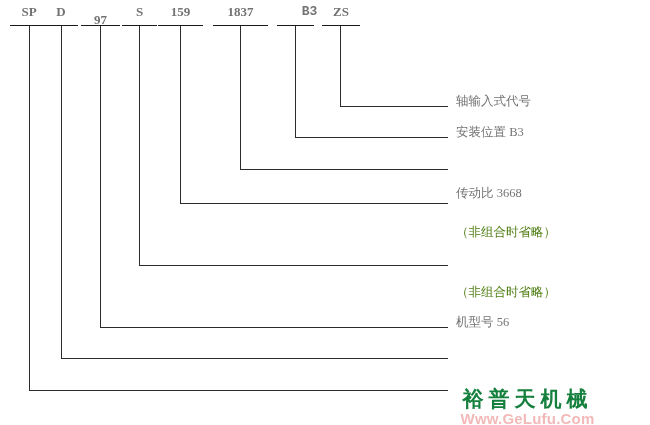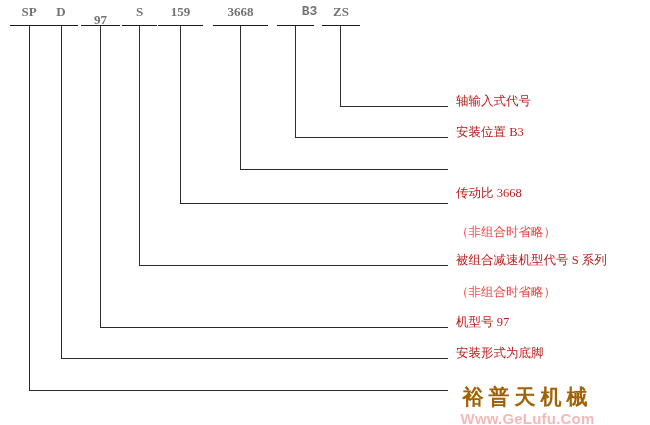--- a/index.html
+++ b/index.html
@@ -44,39 +44,39 @@
   .leader-h {
     position: absolute;
     height: 0;
     border-top: 1.4px solid #2b2b2b;
   }
   
   .desc {
     position: absolute;
     font-family: "Liberation Serif", "DejaVu Serif", serif;
     font-size: 12.5px;
-    color: #b91c1c;
+    color: #737373;
     white-space: nowrap;
     line-height: 14px;
   }
   .desc.sub {
-    color: #ef4444;
+    color: #4d7c0f;
   }
   
   .watermark {
     position: absolute;
     pointer-events: none;
     text-align: center;
     white-space: nowrap;
   }
   .wm-cn {
-    font-family: Liberation Mono, monospace;
+    font-family: Liberation Serif, serif;
     font-size: 21px;
     font-weight: 700;
-    color: #a16207;
+    color: #15803d;
     letter-spacing: 5px;
     line-height: 22px;
   }
   .wm-url {
     font-family: "Liberation Sans", "DejaVu Sans", sans-serif;
     font-size: 15px;
     font-weight: 700;
     color: #f3b9b9;
     letter-spacing: 0.2px;
     line-height: 17px;
@@ -95,21 +95,21 @@
 
   <div class="code-label" style="left:81px; top:12px; width:39px;">97</div>
   <div class="code-bar" style="left:81px; top:25px; width:39px;"></div>
 
   <div class="code-label" style="left:122px; top:4px; width:35px;">S</div>
   <div class="code-bar" style="left:122px; top:25px; width:35px;"></div>
 
   <div class="code-label" style="left:158px; top:4px; width:45px;">159</div>
   <div class="code-bar" style="left:158px; top:25px; width:45px;"></div>
 
-  <div class="code-label" style="left:213px; top:4px; width:55px;">3668</div>
+  <div class="code-label" style="left:213px; top:4px; width:55px;">1837</div>
   <div class="code-bar" style="left:213px; top:25px; width:55px;"></div>
 
   <div class="code-label" style="left:291px; top:4px; width:37px;font-family:Liberation Mono, monospace;">B3</div>
   <div class="code-bar" style="left:277px; top:25px; width:37px;"></div>
 
   <div class="code-label" style="left:322px; top:4px; width:38px;">ZS</div>
   <div class="code-bar" style="left:322px; top:25px; width:38px;"></div>
 
   <div class="leader-v" style="left:340px; top:26px; height:80px;"></div>
   <div class="leader-h" style="left:340px; top:106px; width:108px;"></div>
@@ -137,27 +137,25 @@
 
   <div class="desc" style="left:456px; top:94px;">轴输入式代号</div>
 
   <div class="desc" style="left:456px; top:125px;text-align:right;">安装位置 B3</div>
 
   <div class="desc" style="left:456px; top:157px;margin-top:29px;">传动比 3668</div>
 
 
   <div class="desc sub" style="left:456px; top:225px;">（非组合时省略）</div>
 
-  <div class="desc" style="left:456px; top:253px;">被组合减速机型代号 S 系列</div>
 
   <div class="desc sub" style="left:456px; top:285px;">（非组合时省略）</div>
 
-  <div class="desc" style="left:456px; top:315px;">机型号 97</div>
+  <div class="desc" style="left:456px; top:315px;">机型号 56</div>
 
-  <div class="desc" style="left:456px; top:346px;">安装形式为底脚</div>
 
 
   <div class="watermark" style="left:420px; top:388px; width:215px;">
     <div class="wm-cn">裕普天机械</div>
     <div class="wm-url">Www.GeLufu.Com</div>
   </div>
 
 </div>
 
 </body></html>

